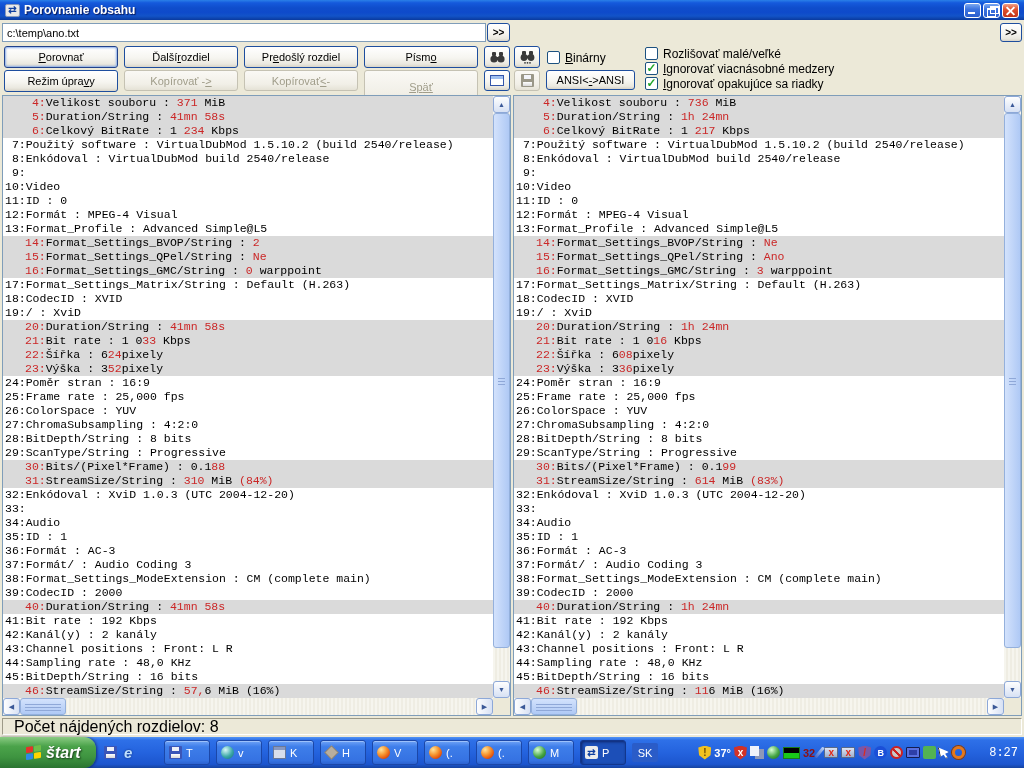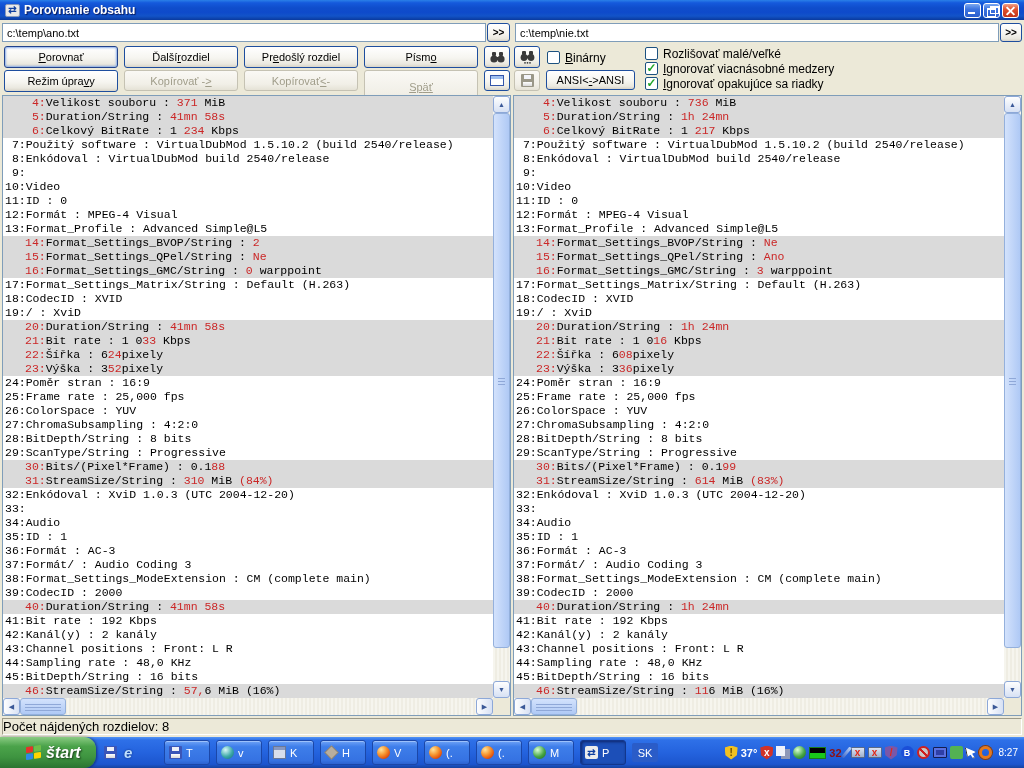--- a/index.html
+++ b/index.html
@@ -103,21 +103,21 @@
     background:linear-gradient(to right,#D3E2FC,#AFC9F5); }
   .vscroll .sb-thumb { left:0; width:17px; top:17px; height:535px; }
   .hscroll .sb-thumb { top:0; height:17px; left:17px; width:46px; background:linear-gradient(to bottom,#D3E2FC,#AFC9F5); }
   .sb-thumb::after { content:""; position:absolute; left:4px; right:4px; top:50%; height:1px;
     box-shadow:0 -3px 0 #8FA8D8, 0 0 0 #8FA8D8, 0 3px 0 #8FA8D8; background:#8FA8D8; }
 
   
   .statusbar { position:absolute; left:0; top:716px; width:1024px; height:21px; background:#ECE9D8; }
   .status-panel { position:absolute; left:2px; right:2px; top:2px; bottom:2px;
     border:1px solid #9D9A88; border-right-color:#FFF; border-bottom-color:#FFF;
-    font-size:13px; display:flex; align-items:center; padding-left:0; color:#000; }
+    font-size:16px; display:flex; align-items:center; padding-left:11px; color:#000; }
 
   
   .taskbar { position:absolute; left:0; top:737px; width:1024px; height:31px;
     background:linear-gradient(to bottom,#5294F5 0%,#2E70E8 10%,#2463DE 50%,#1C55CE 88%,#16439F 100%); }
   .start-btn { position:absolute; left:0; top:0; height:31px; width:96px; border-radius:0 12px 12px 0;
     background:linear-gradient(to bottom,#8ACB83 0%,#4BA34A 30%,#3E9440 65%,#2A7430 100%);
     box-shadow:1px 0 3px rgba(0,0,30,.5); display:flex; align-items:center; padding-left:26px; gap:5px; }
   .start-label { color:#fff; font-size:16px; font-weight:bold; font-style:italic; text-shadow:1px 1px 2px rgba(0,0,0,.6); }
   .flag { display:grid; grid-template-columns:7px 7px; grid-template-rows:6px 6px; gap:1px; transform:skewY(-8deg); }
   .flag span { border-radius:1px; }
@@ -160,38 +160,37 @@
   .k-monitor { width:14px; height:11px; border:1px solid #5A6A88; border-radius:1px;
     background:linear-gradient(#DCE4F4,#9FB0CC); font-weight:bold; font-size:10px; line-height:9px; }
   .k-nosign { width:13px; height:13px; border-radius:50%; border:2px solid #D02020;
     background:linear-gradient(45deg,transparent 42%,#D02020 42% 58%,transparent 58%),#C8C8C8; }
   .k-display { width:14px; height:11px; background:#2E3FA8; border:1px solid #141C50;
     box-shadow:inset 0 0 0 2px #5A70E0; border-radius:1px; }
   .k-pointer { width:10px; height:13px; background:#fff; transform:rotate(-12deg);
     clip-path:polygon(0 0,100% 55%,58% 62%,78% 100%,58% 100%,42% 66%,0 78%);
     box-shadow:inset 0 0 0 1px #222; }
   .k-donut { width:13px; height:13px; border-radius:50%; border:3px solid #E87818; box-shadow:0 0 0 1px #903C00; }
-  .clock { color:#fff; font-size:10px; margin-left:4px; }
+  .clock { color:#fff; font-size:12px; margin-left:21px;font-family:Liberation Mono, monospace; }
 </style>
 </head>
 <body>
 
 <div id="screen">
 
   <div class="titlebar">
     <span class="app-icon"></span>
     <span class="title-text">Porovnanie obsahu</span>
     <span class="tb-btn min"></span>
     <span class="tb-btn restore"></span>
     <span class="tb-btn close"></span>
   </div>
 
   <input class="file-input" id="left-file" value="c:\temp\ano.txt" style="">
   <button class="xpbtn" id="btn-browse-left">&gt;&gt;</button>
-  <input class="file-input" id="right-file" value="c:\temp\nie.txt" style="">
   <button class="xpbtn" id="btn-browse-right">&gt;&gt;</button>
 
   <button class="xpbtn default" id="btn-compare"><u>P</u>orovnať</button>
   <button class="xpbtn" id="btn-next">Ďalší <u>r</u>ozdiel</button>
   <button class="xpbtn" id="btn-prev">Pr<u>e</u>došlý rozdiel</button>
   <button class="xpbtn" id="btn-font">Písm<u>o</u></button>
   <button class="xpbtn" id="btn-find">
     <svg class="binoc-svg" viewBox="0 0 16 13">
       <rect x="2.5" y="1" width="4" height="4" rx="1"></rect>
         <rect x="9.5" y="1" width="4" height="4" rx="1"></rect>

